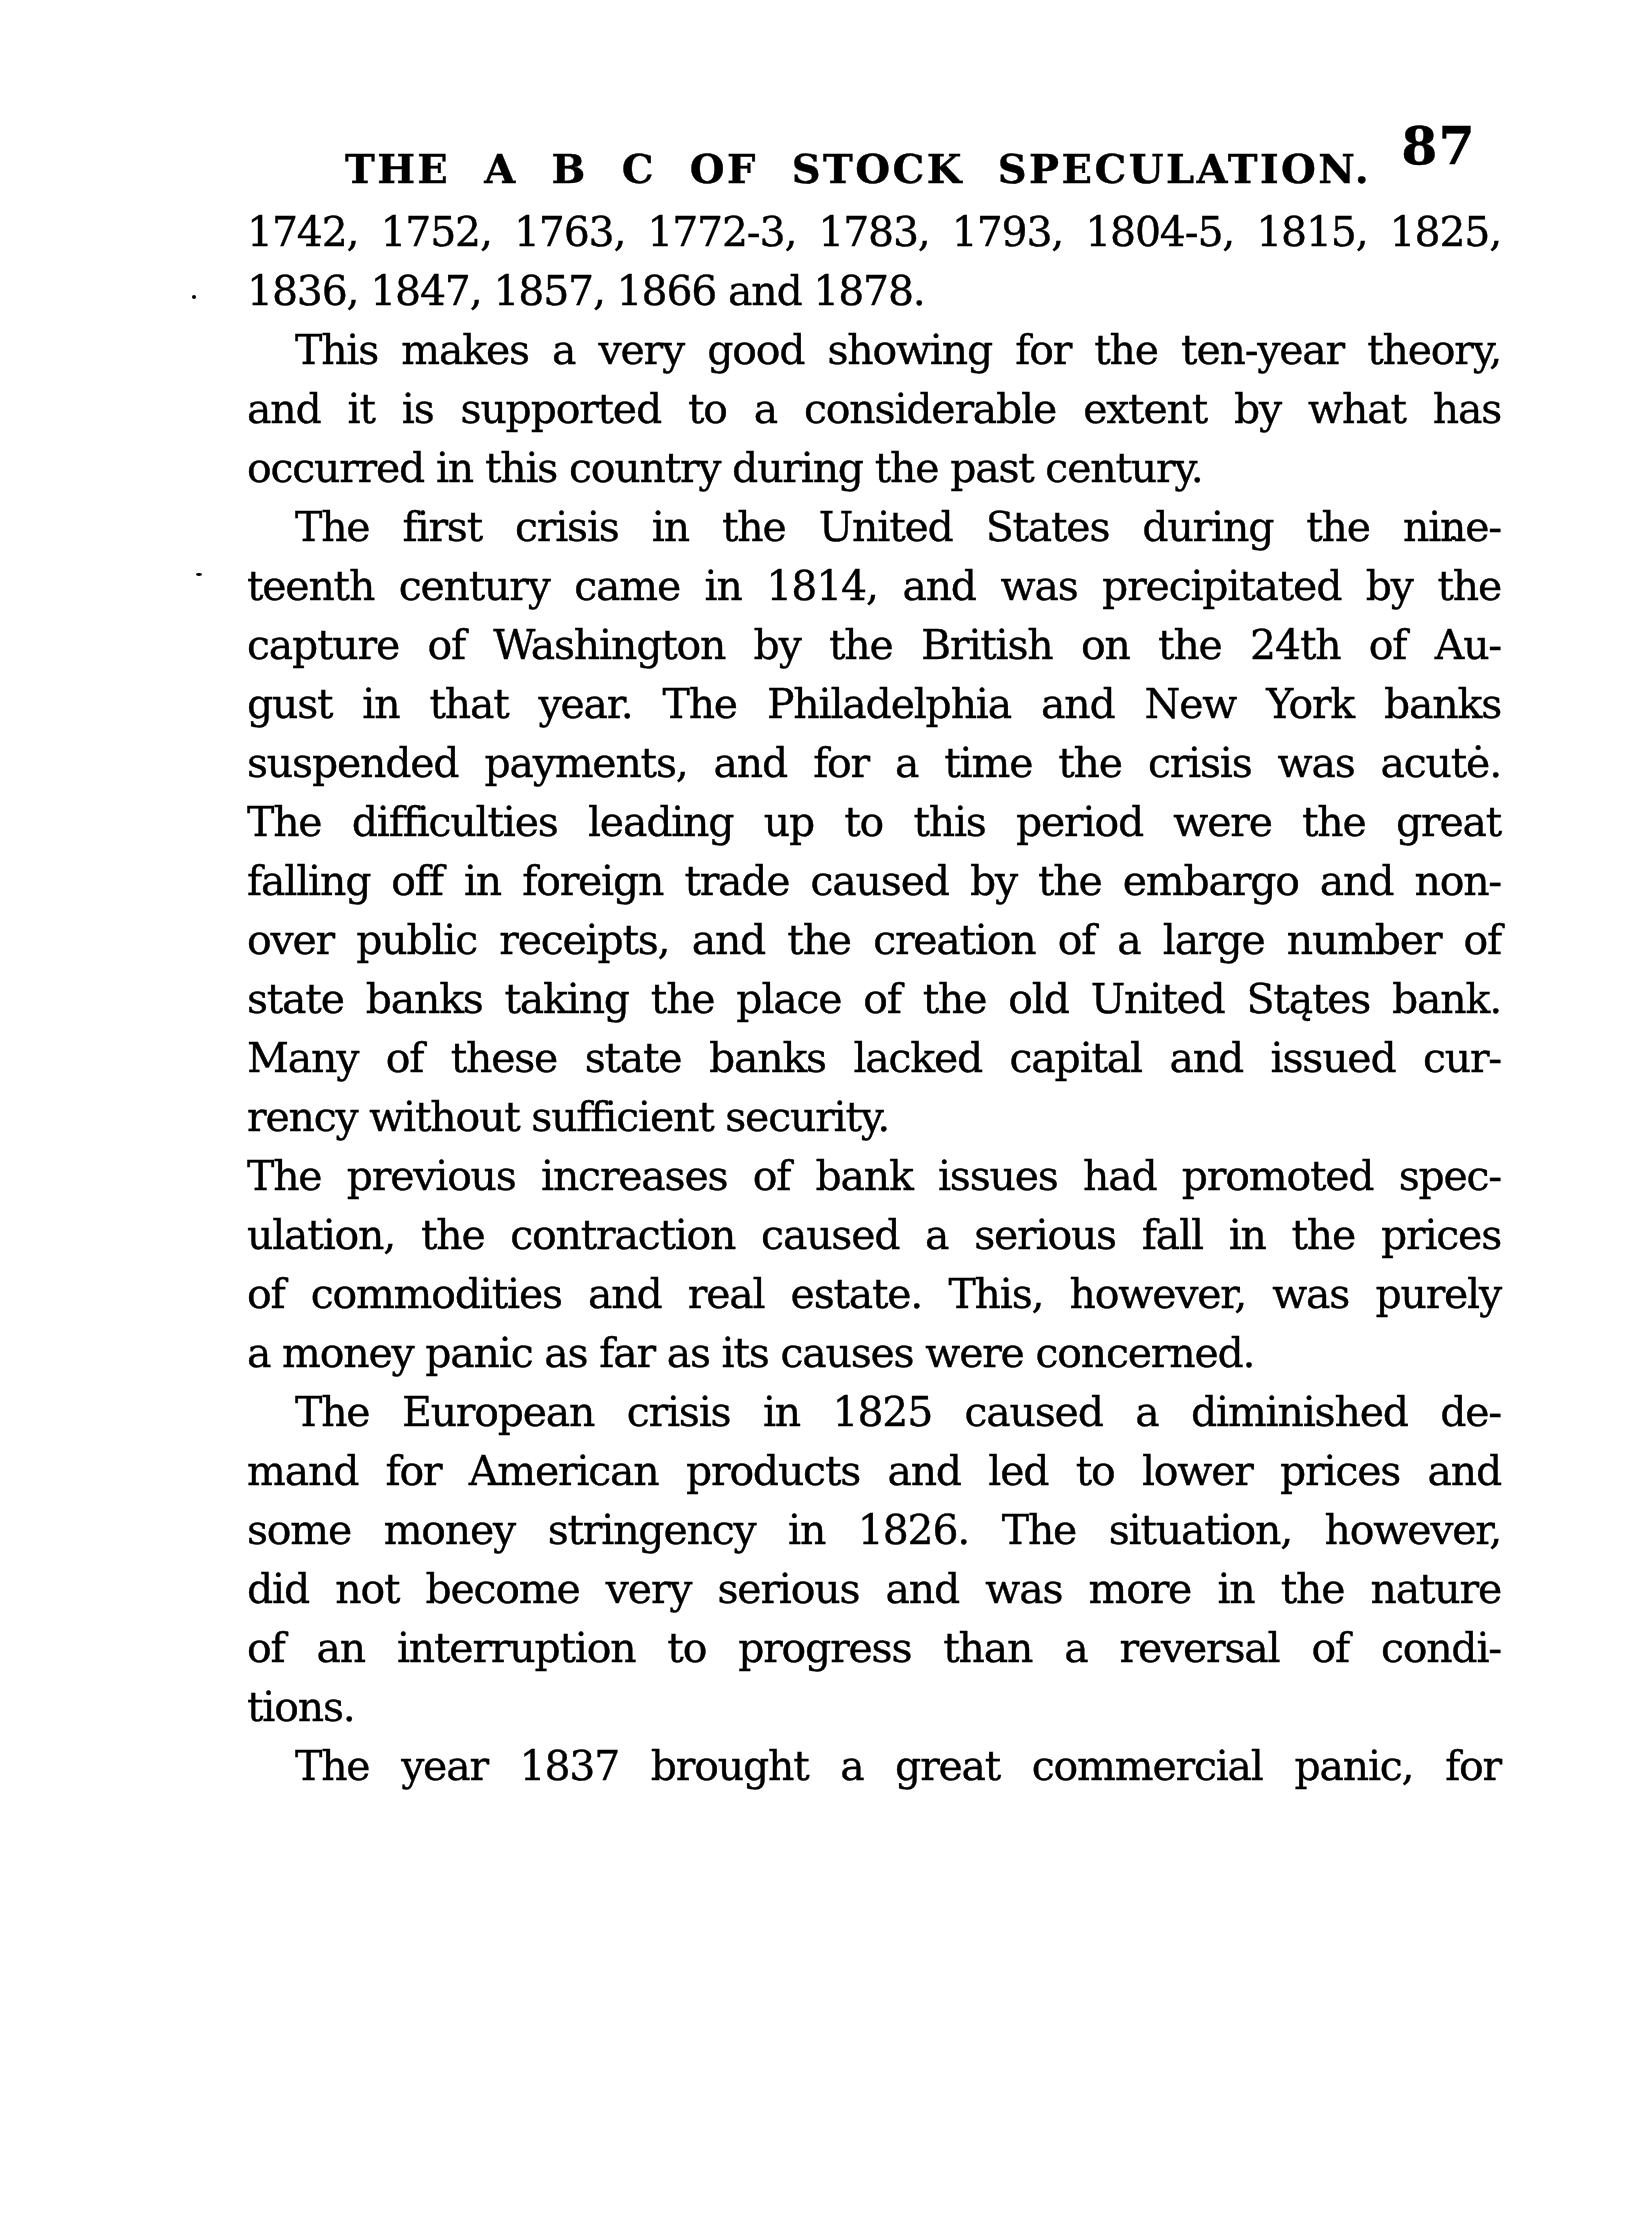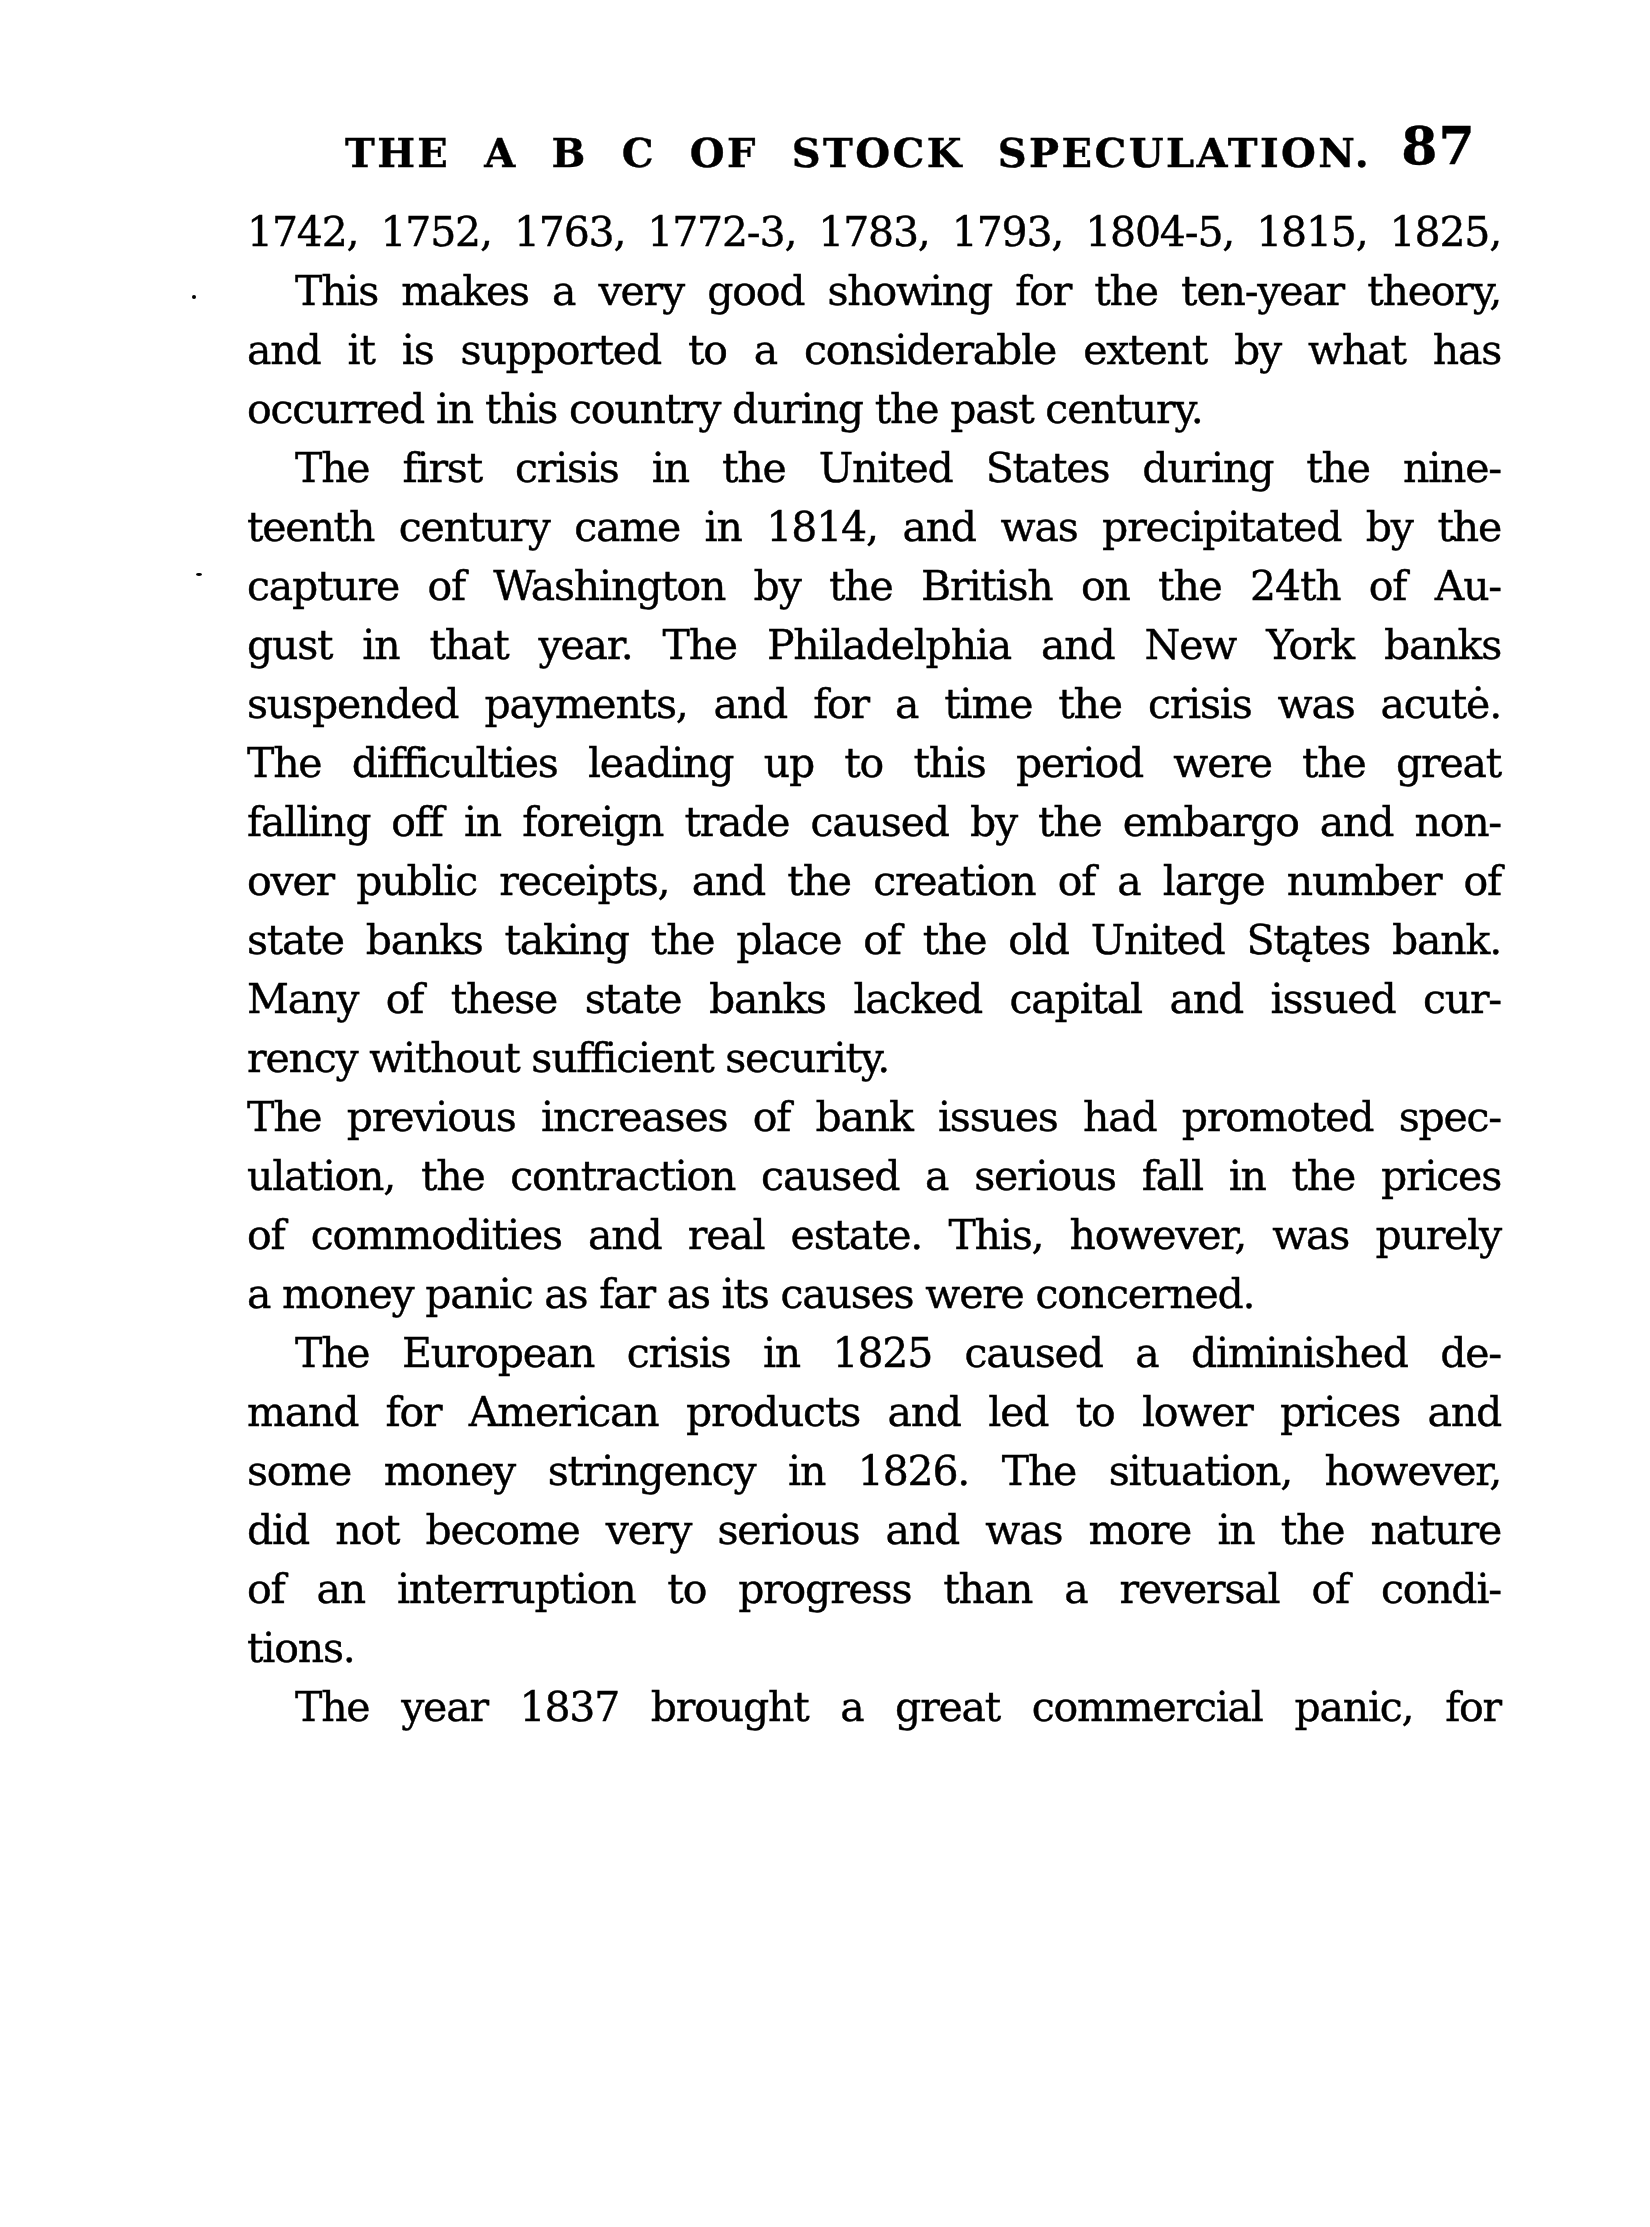--- a/index.html
+++ b/index.html
@@ -11,21 +11,21 @@
     position: relative;
     width: 1650px;
     height: 2227px;
     background: #ffffff;
     color: #000000;
     font-family: "DejaVu Serif", "Liberation Serif", serif;
     overflow: hidden;
   }
   .running-head {
     position: absolute;
-    top: 129px;
+    top: 145px;
     left: 231px;
     width: 1254px;
     text-align: center;
     font-size: 40px;
     font-weight: bold;
     letter-spacing: 2.4px;
     word-spacing: 17.6px;
     white-space: nowrap;
     -webkit-text-stroke: 0.4px #000;
   }
@@ -67,20 +67,21 @@
   }
 </style>
 </head>
 <body>
 
 <div class="page">
   <div class="running-head">THE A B C OF STOCK SPECULATION.</div>
   <div class="page-number">87</div>
   <div class="text-block" id="text-block">
       <div class="line">1742, 1752, 1763, 1772-3, 1783, 1793, 1804-5, 1815, 1825,</div>
+      <div class="line short">1836, 1847, 1857, 1866 and 1878.</div>
       <div class="line indent">This makes a very good showing for the ten-year theory,</div>
       <div class="line">and it is supported to a considerable extent by what has</div>
       <div class="line short">occurred in this country during the past century.</div>
       <div class="line indent">The first crisis in the United States during the nine-</div>
       <div class="line">teenth century came in 1814, and was precipitated by the</div>
       <div class="line">capture of Washington by the British on the 24th of Au-</div>
       <div class="line">gust in that year. The Philadelphia and New York banks</div>
       <div class="line">suspended payments, and for a time the crisis was acutė.</div>
       <div class="line">The difficulties leading up to this period were the great</div>
       <div class="line">falling off in foreign trade caused by the embargo and non-</div>

